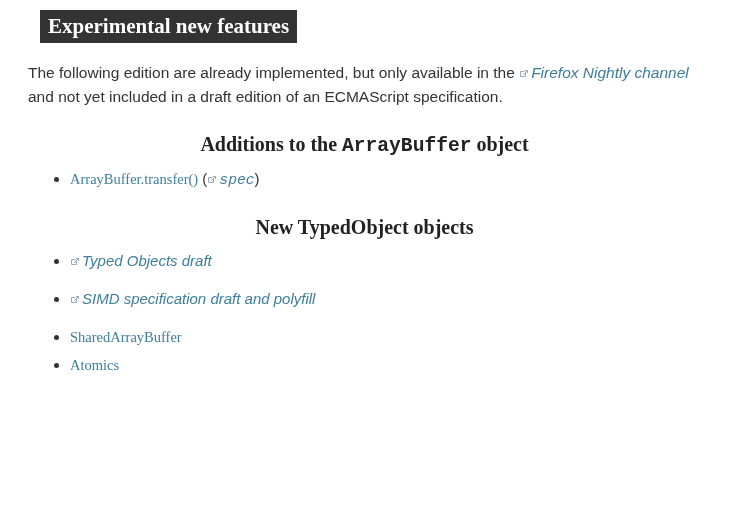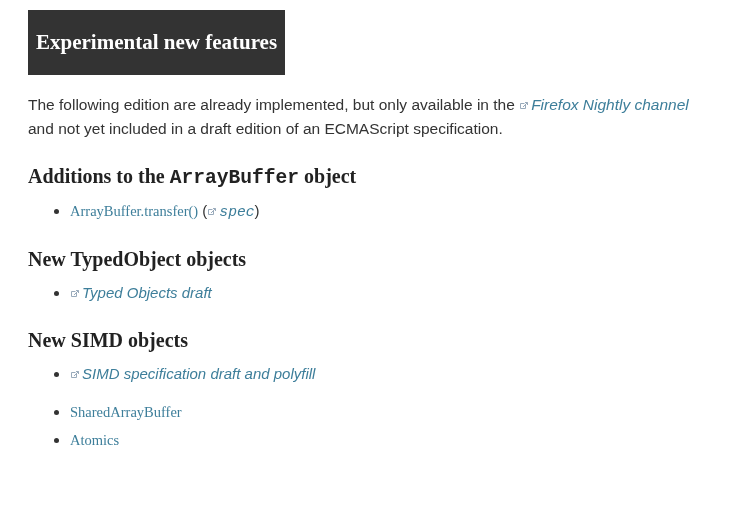--- a/index.html
+++ b/index.html
@@ -12,22 +12,22 @@
     width: 729px;
   }
   .page { padding: 10px 28px 20px 28px; }
   .main-heading {
     display: inline-block;
     background: #333;
     color: #fff;
     font-family: Georgia, "Times New Roman", serif;
     font-weight: 700;
     font-size: 21px;
-    padding: 20px 8px;
-    margin: 0 0 18px 0;
+    padding: 4px 8px;
+    margin: 0 0 18px 12px;
   }
   .intro {
     font-size: 15.5px;
     line-height: 1.55;
     color: #333;
     margin: 0 0 24px 0;
   }
   .link {
     color: #3d7e9a;
     text-decoration: none;
@@ -39,20 +39,21 @@
     vertical-align: baseline;
     margin-right: 2px;
   }
   .ext-icon svg { display: inline-block; vertical-align: -1px; }
   .subhead {
     font-family: Georgia, "Times New Roman", serif;
     font-weight: 700;
     font-size: 20px;
     color: #222;
     margin: 22px 0 8px 0;
+    text-align: center;
   }
   code, .code {
     font-family: Consolas, "Courier New", monospace;
     font-size: 0.98em;
   }
   .subhead .code { font-size: 0.98em; }
   ul.items {
     margin: 6px 0 10px 0;
     padding-left: 42px;
   }
@@ -96,21 +97,20 @@
 
   <h3 class="subhead">New TypedObject objects</h3>
   <ul class="items">
     <li>
       <a class="link"><span class="ext-icon"><svg width="10" height="10" viewBox="0 0 10 10">
               <path d="M1.5 2.5 h4 M1.5 2.5 v5 h5 v-4 M4 6 L8.5 1.5 M6 1.5 h2.5 v2.5" stroke="#9ab" stroke-width="1" fill="none"></path>
             </svg></span><span>Typed Objects draft</span></a>
     </li>
   </ul>
 
-  <h3 class="subhead">New SIMD objects</h3>
   <ul class="items">
     <li>
       <a class="link"><span class="ext-icon"><svg width="10" height="10" viewBox="0 0 10 10">
               <path d="M1.5 2.5 h4 M1.5 2.5 v5 h5 v-4 M4 6 L8.5 1.5 M6 1.5 h2.5 v2.5" stroke="#9ab" stroke-width="1" fill="none"></path>
             </svg></span><span>SIMD specification draft and polyfill</span></a>
     </li>
   </ul>
 
   <ul class="items">
     <li>

